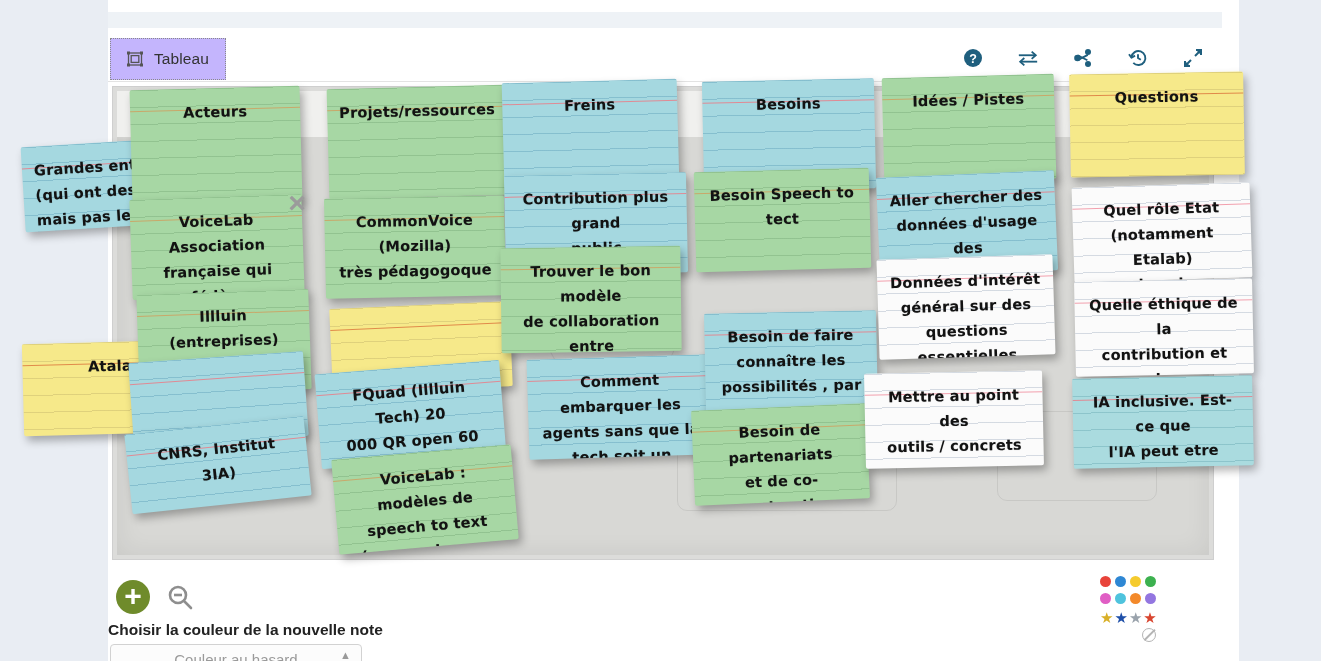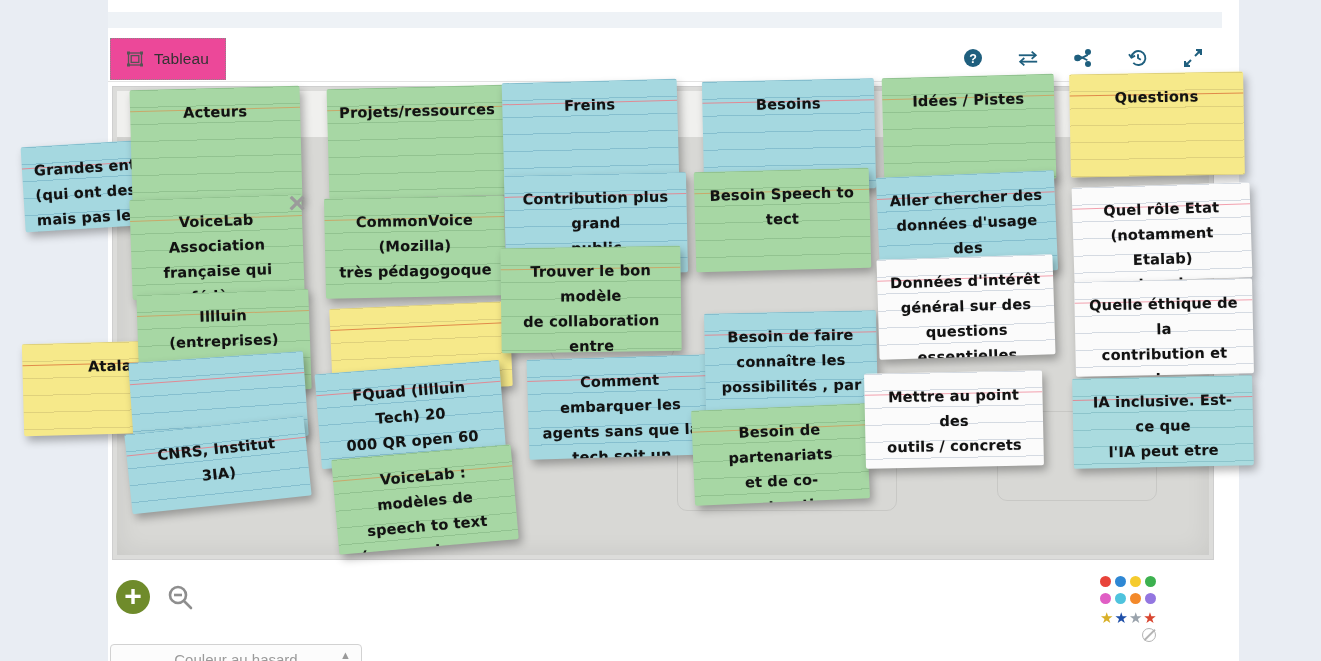--- a/index.html
+++ b/index.html
@@ -55,21 +55,21 @@
   }
   .tableau-btn {
     position: absolute;
     left: 2px; top: 0px;
     height: 42px;
     display: flex;
     align-items: center;
     gap: 9px;
     padding: 0 16px 0 14px;
     border: 1px dotted #8a8a8a;
-    background: #ec4899;
+    background: #c4b5fd;
     cursor: pointer;
   }
   .tableau-btn .label {
     font-size: 15.5px;
     color: #333333;
     letter-spacing: .1px;
   }
   .tableau-btn .ic { display: flex; align-items: center; }
 
   .toolbar .sep {
@@ -512,20 +512,21 @@
     <div class="add-btn">
       <span class="plus">+</span>
     </div>
     <div class="zoom-out-btn">
       <svg width="30" height="30" viewBox="0 0 30 30" fill="none" stroke="#8e8e8e" stroke-width="2.6">
         <circle cx="13" cy="12" r="8"></circle>
         <path d="M9 12h8"></path>
         <path d="M19 18l7 7" stroke-linecap="round"></path>
       </svg>
     </div>
+    <div class="choose-label">Choisir la couleur de la nouvelle note</div>
     <div class="color-select">
       <span>Couleur au hasard</span>
       <span class="caret">▲<br>▼</span>
     </div>
 
     <div class="palette">
       <div class="prow" id="prow1">
           <span class="dot" style="background: rgb(232, 67, 58);"></span>
           <span class="dot" style="background: rgb(46, 135, 212);"></span>
           <span class="dot" style="background: rgb(245, 203, 46);"></span>

